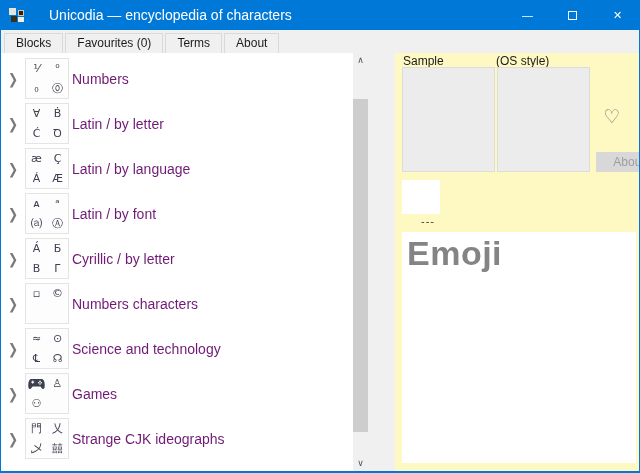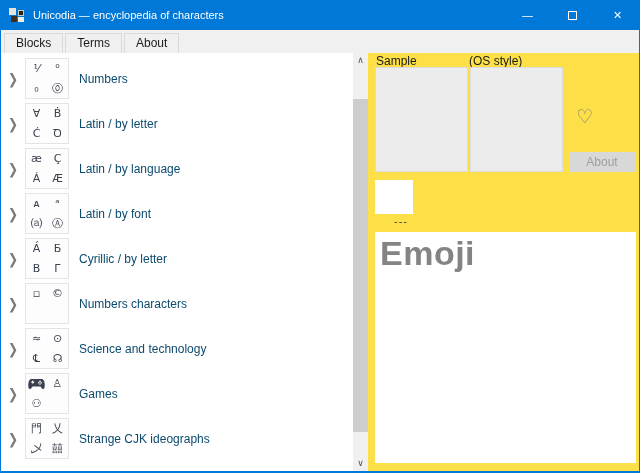--- a/index.html
+++ b/index.html
@@ -20,21 +20,21 @@
     height: 30px; background: #0078d7; color: #fff;
     display: flex; align-items: center; flex: 0 0 30px;
     margin: 0 -1px;
   }
   .app-icon { width: 16px; height: 16px; margin-left: 9px; position: relative; flex: 0 0 16px; }
   .app-icon i { position: absolute; display: block; }
   .app-icon .sq1 { left: 0; top: 1px; width: 7px; height: 7px; background: #e8e4da; }
   .app-icon .sq2 { left: 9px; top: 3px; width: 6px; height: 6px; background: #2b2417; border: 1px solid #cfc8b8; }
   .app-icon .sq3 { left: 2px; top: 9px; width: 6px; height: 6px; background: #3a3late; background: #38301f; }
   .app-icon .sq4 { left: 9px; top: 10px; width: 6px; height: 5px; background: #f2efe6; }
-  .title-text { margin-left: 8px; font-size: 11px; white-space: nowrap; }
+  .title-text { margin-left: 24px; font-size: 14px; white-space: nowrap; }
   .win-buttons { margin-left: auto; display: flex; height: 30px; }
   .win-btn { width: 45px; height: 30px; display: flex; align-items: center; justify-content: center; font-size: 11px; color: #fff; }
   .maxi-rect { width: 9px; height: 9px; border: 1px solid #fff; display: block; }
 
   
   .tabbar { height: 23px; flex: 0 0 23px; display: flex; align-items: flex-end; padding-left: 3px; background: #f0f0f0; position: relative; z-index: 2; }
   .tab {
     height: 20px; line-height: 19px; padding: 0 11px; font-size: 12px;
     background: #f0f0f0; border: 1px solid #d9d9d9; border-bottom: none;
     margin-right: 2px; color: #1b1b1b; white-space: nowrap; margin-top: 20px;
@@ -48,31 +48,31 @@
   .tree { width: 352px; flex: 0 0 352px; background: #fff; padding-top: 3px; overflow: hidden; }
   .tree-row { height: 45px; display: flex; align-items: center; }
   .chevron { width: 24px; text-align: center; color: #7a7a7a; font-size: 12px; transform: scaleY(1.2); font-family: "DejaVu Sans", sans-serif; }
   .glyphbox {
     width: 44px; height: 41px; border: 1px solid #e4e4e4; background: #fdfdfd;
     display: grid; grid-template-columns: 1fr 1fr; grid-template-rows: 1fr 1fr;
     place-items: center; font-size: 11px; color: #3c4150;
     font-family: "DejaVu Sans", sans-serif; flex: 0 0 44px;
   }
   .glyphbox .g { line-height: 1; }
-  .tree-label { margin-left: 10px; font-size: 12px; color: #0c4a6e; }
+  .tree-label { margin-left: 3px; font-size: 14px; color: #701a75; }
   .pad-svg { width: 17px; height: 12px; display: block; }
 
   
   .vscroll { width: 15px; flex: 0 0 15px; background: #f0f0f0; display: flex; flex-direction: column; }
   .scroll-arrow { height: 15px; text-align: center; line-height: 14px; font-size: 9px; color: #4a5058; font-family: "DejaVu Sans", sans-serif; }
   .scroll-track { flex: 1; position: relative; }
   .scroll-thumb { position: absolute; left: 0; right: 0; top: 31px; height: 333px; background: #cdcdcd; }
 
   
-  .right { flex: 1; position: relative; background: #fde047; font-size: 12px; color: #1b1b1b; }
+  .right { flex: 1; position: relative; background: #fef9c3; font-size: 12px; color: #1b1b1b; margin-left: 27px; }
   .lbl-sample { position: absolute; left: 8px; top: 1px; }
   .lbl-os { position: absolute; left: 101px; top: 1px; }
   .sample-box { position: absolute; top: 14px; width: 93px; height: 105px; background: #ececec; border: 1px solid #dcdcdc; }
   .sample-box.b1 { left: 7px; }
   .sample-box.b2 { left: 102px; }
   .fav-btn { position: absolute; left: 204px; top: 50px; width: 26px; height: 26px; font-size: 19px; color: #7c7c7c; text-align: center; line-height: 26px; font-family: "DejaVu Sans", sans-serif; }
   .copy-btn {
     position: absolute; left: 201px; top: 99px; width: 66px; height: 20px;
     background: #d8d8d8; color: #9e9e9e; text-align: center; line-height: 20px; font-size: 12px;
   }
@@ -98,20 +98,21 @@
       <span class="win-btn">—</span>
       <span class="win-btn">
           <span class="maxi-rect"></span>
         </span>
       <span class="win-btn">✕</span>
     </span>
   </div>
 
   <div class="tabbar">
     <span class="tab">Blocks</span>
+    <span class="tab">Favourites (0)</span>
     <span class="tab">Terms</span>
     <span class="tab">About</span>
   </div>
 
   <div class="main">
 
     <div class="tree">
 
       <div class="tree-row">
         <span class="chevron">❯</span>

